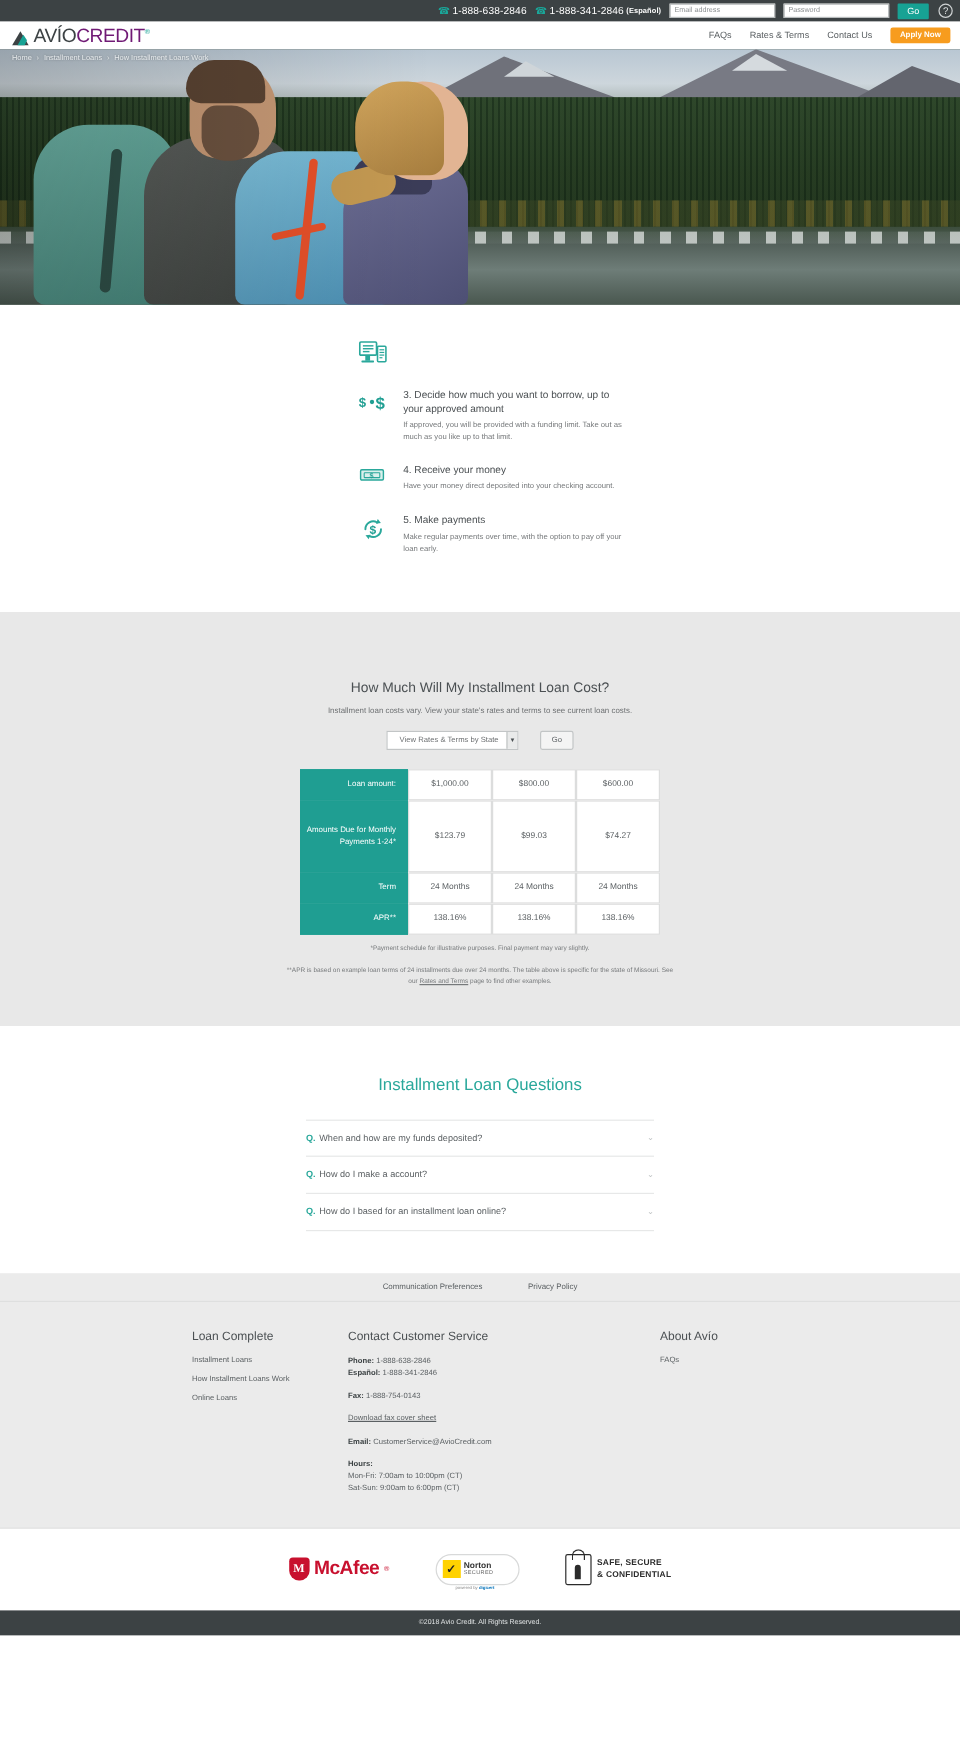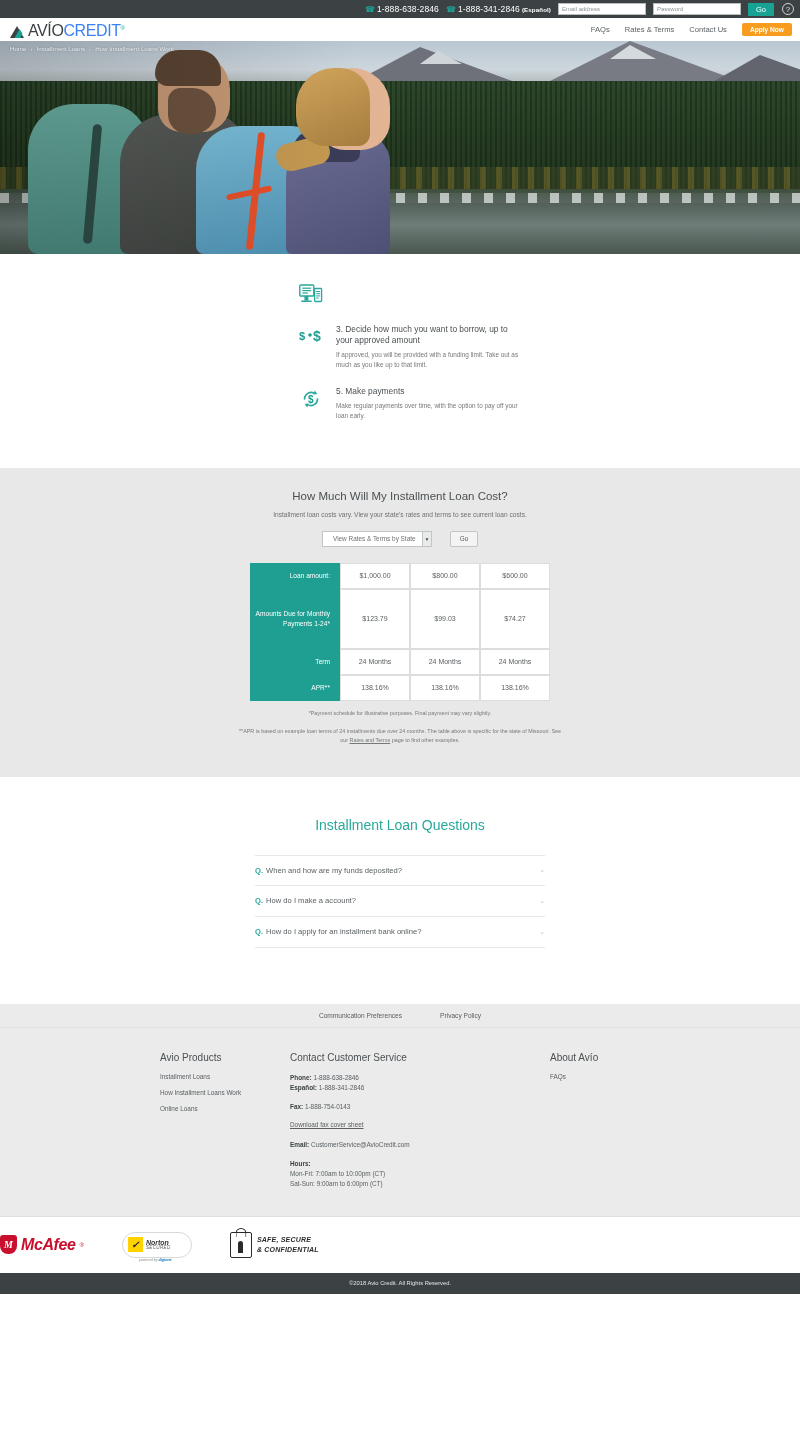--- a/index.html
+++ b/index.html
@@ -67,21 +67,21 @@
     background: #ffffff;
     display: flex;
     align-items: center;
     justify-content: space-between;
     padding: 0 8px 0 10px;
   }
   .logo { display: flex; align-items: flex-end; gap: 1px; }
   .logo-mark { width: 17px; height: 13px; display:block; }
   .logo-text { font-size: 16px; letter-spacing: -.4px; line-height: 1; font-weight: 400; position: relative; top: 1px;}
   .logo-avio { color: #3c4244; }
-  .logo-credit { color: #3b82f6; }
+  .logo-credit { color: #701a75; }
   .logo-reg { font-size: 6px; color: #17a294; vertical-align: super; }
   .main-nav { display: flex; align-items: center; gap: 15px; }
   .nav-link { font-size: 7.6px; color: #5b6063; white-space: nowrap; }
   .nav-apply {
     background: #f79c1e;
     color: #ffffff;
     font-size: 6.6px;
     font-weight: bold;
     padding: 3px 8px;
     border-radius: 2px;
@@ -291,20 +291,21 @@
   }
 
   
   .cost-section { background: #e8e8e8; padding: 22px 0 32px; }
   .cost-title {
     text-align: center;
     font-size: 11.5px;
     color: #4b5053;
     font-weight: 400;
     margin-bottom: 9px;
+    margin-top: 36px;
   }
   .cost-sub {
     text-align: center;
     font-size: 6.6px;
     color: #6e7173;
     margin-bottom: 13px;
   }
   .cost-controls { display: flex; justify-content: center; align-items: center; gap: 18px; }
   .state-select {
     width: 110px; height: 16px;
@@ -365,21 +366,21 @@
   .table-note2 {
     width: 330px; margin: 11px auto 0;
     text-align: center;
     font-size: 5.4px;
     color: #76797b;
     line-height: 1.7;
   }
   .table-note2 a { color: #76797b; text-decoration: underline; }
 
   
-  .faq-section { background: #ffffff; padding: 40px 0 56px; }
+  .faq-section { background: #ffffff; padding: 40px 0 35px; }
   .faq-title {
     text-align: center;
     font-size: 14px;
     color: #2aa89b;
     font-weight: 400;
     margin-bottom: 22px;
   }
   .faq-list { width: 290px; margin: 0 auto; }
   .faq-item {
     border-bottom: 1px solid #e7e8e8;
@@ -428,24 +429,23 @@
     margin-bottom: 9px;
   }
   .fcontact-line { font-size: 6.4px; color: #5b6063; line-height: 1.6; }
   .fcontact-line b { color: #3c4244; }
   .fcontact-gap { height: 9px; }
   .fcontact-link { font-size: 6.4px; color: #5b6063; text-decoration: underline; }
 
   
   .badges {
     background: #ffffff;
-    height: 56px;
-    display: flex; align-items: center; 
+    height: 68px;
+    display: flex; align-items: center; justify-content: center;
     gap: 38px;
-    font-style: italic;
   }
   .badge-mcafee { display:flex; align-items:center; gap:4px; }
   .shield {
     width: 17px; height: 19px;
     background: #c8102e;
     border-radius: 3px 3px 8px 8px;
     position: relative;
     display:flex; align-items:center; justify-content:center;
   }
   .shield::after {
@@ -616,20 +616,33 @@
             <circle cx="11" cy="9" r="1.8" fill="#1f9e92"></circle>
             <text x="14" y="14.5" font-family="Liberation Sans, sans-serif" font-size="14" font-weight="bold" fill="#1f9e92">$</text>
           </svg>
         </div>
         <div class="step-text">
           <div class="step-h">3. Decide how much you want to borrow, up to your approved amount</div>
           <div class="step-p">If approved, you will be provided with a funding limit. Take out as much as you like up to that limit.</div>
         </div>
       </div>
 
+      <div class="step">
+        <div class="step-icon">
+          <svg width="24" height="16" viewBox="0 0 24 16">
+            <rect x="1.5" y="3.5" width="19" height="8.5" rx="1" fill="#d9f0ec" stroke="#2aa89b" stroke-width="1.2"></rect>
+            <rect x="4.5" y="6" width="13" height="4" rx="0.6" fill="none" stroke="#2aa89b" stroke-width="0.9"></rect>
+            <text x="9" y="10" font-family="Liberation Sans, sans-serif" font-size="6" font-weight="bold" fill="#1f9e92">$</text>
+          </svg>
+        </div>
+        <div class="step-text">
+          <div class="step-h">4. Receive your money</div>
+          <div class="step-p">Have your money direct deposited into your checking account.</div>
+        </div>
+      </div>
 
       <div class="step">
         <div class="step-icon">
           <svg width="22" height="22" viewBox="0 0 22 22">
             <path d="M4.5 11 a6.5 6.5 0 0 1 9.8 -5.6" fill="none" stroke="#2aa89b" stroke-width="1.6" stroke-linecap="round"></path>
             <path d="M17.5 11 a6.5 6.5 0 0 1 -9.8 5.6" fill="none" stroke="#2aa89b" stroke-width="1.6" stroke-linecap="round"></path>
             <polygon points="14.8,2.6 17.4,5.9 13.3,6.4" fill="#2aa89b"></polygon>
             <polygon points="7.2,19.4 4.6,16.1 8.7,15.6" fill="#2aa89b"></polygon>
             <text x="8" y="15" font-family="Liberation Sans, sans-serif" font-size="10" font-weight="bold" fill="#1f9e92">$</text>
           </svg>
@@ -703,36 +716,36 @@
         <span class="faq-q">
           <span class="q-mark">Q.</span>
           <span>How do I make a account?</span>
         </span>
         <span class="faq-chevron">⌄</span>
       </div>
 
       <div class="faq-item">
         <span class="faq-q">
           <span class="q-mark">Q.</span>
-          <span>How do I apply for an installment bank online?</span>
+          <span>How do I based for an installment loan online?</span>
         </span>
         <span class="faq-chevron">⌄</span>
       </div>
 
     </div>
   </div>
 
   <div class="footer-top">
     <a>Communication Preferences</a>
     <a>Privacy Policy</a>
   </div>
 
   <div class="footer-main">
     <div class="fcol fcol-1">
-      <div class="fcol-h">Avio Products</div>
+      <div class="fcol-h">Loan Complete</div>
       <a class="fcol-link">Installment Loans</a>
       <a class="fcol-link">How Installment Loans Work</a>
       <a class="fcol-link">Online Loans</a>
     </div>
     <div class="fcol fcol-3">
       <div class="fcol-h">Contact Customer Service</div>
       <div class="fcontact-line"><b>Phone:</b> <span>1-888-638-2846</span></div>
       <div class="fcontact-line"><b>Español:</b> <span>1-888-341-2846</span></div>
       <div class="fcontact-gap"></div>
       <div class="fcontact-line"><b>Fax:</b> <span>1-888-754-0143</span></div>

